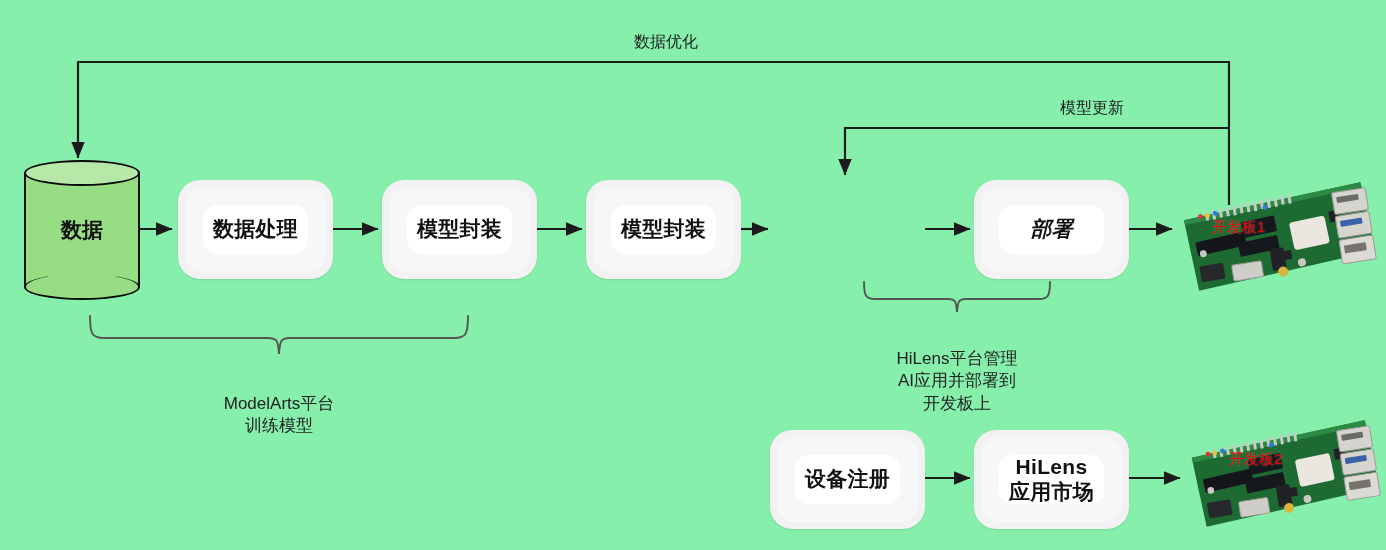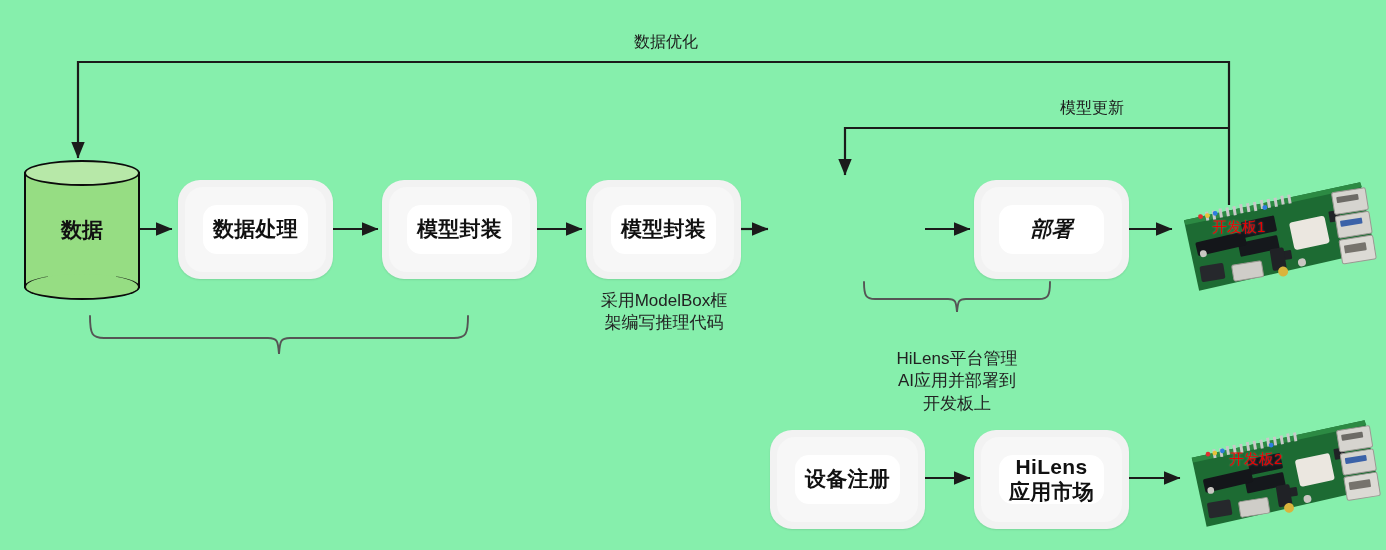--- a/index.html
+++ b/index.html
@@ -260,23 +260,23 @@
 
   <div class="node" style="left:974px; top:430px; width:155px; height:99px;">
     <div class="mid">
       <div class="inner">
         <span class="label">HiLens
 应用市场</span>
       </div>
     </div>
   </div>
 
-  <div class="caption" style="left:568px; top:290px; width:192px;">采用ModelBox框
-架编写推理代码</div>
-
+
+  <div class="caption" style="left:183px; top:393px; width:192px;">ModelArts平台
+训练模型</div>
 
   <div class="caption" style="left:861px; top:348px; width:192px;">HiLens平台管理
 AI应用并部署到
 开发板上</div>
 
   <div class="board" style="left:1172px; top:180px; width:210px; height:118px;">
     <svg width="210" height="118" viewBox="0 0 210 118">
       <g transform="rotate(-9 105 59)">
 
         <path d="M16,26 L196,16 L200,86 L20,98 Z" fill="#1d6b33"></path>

